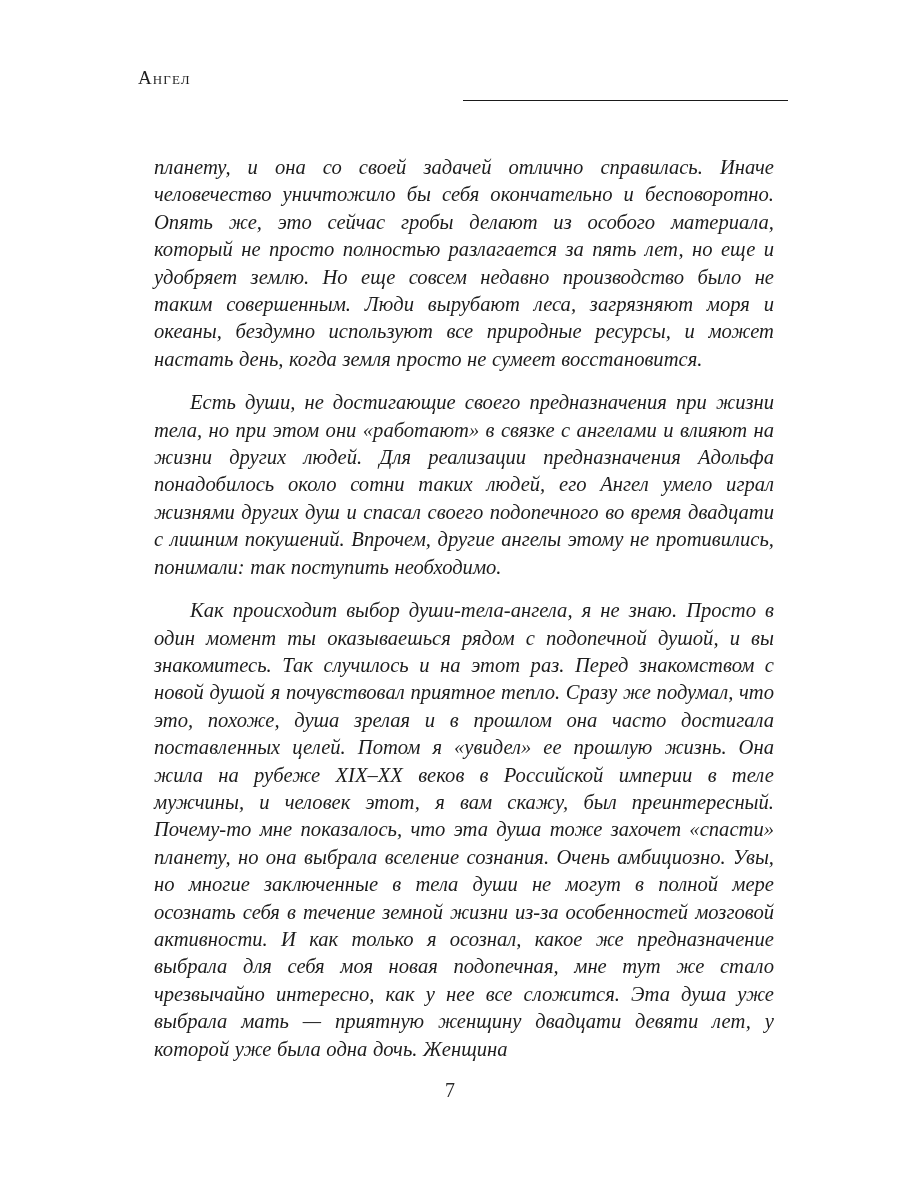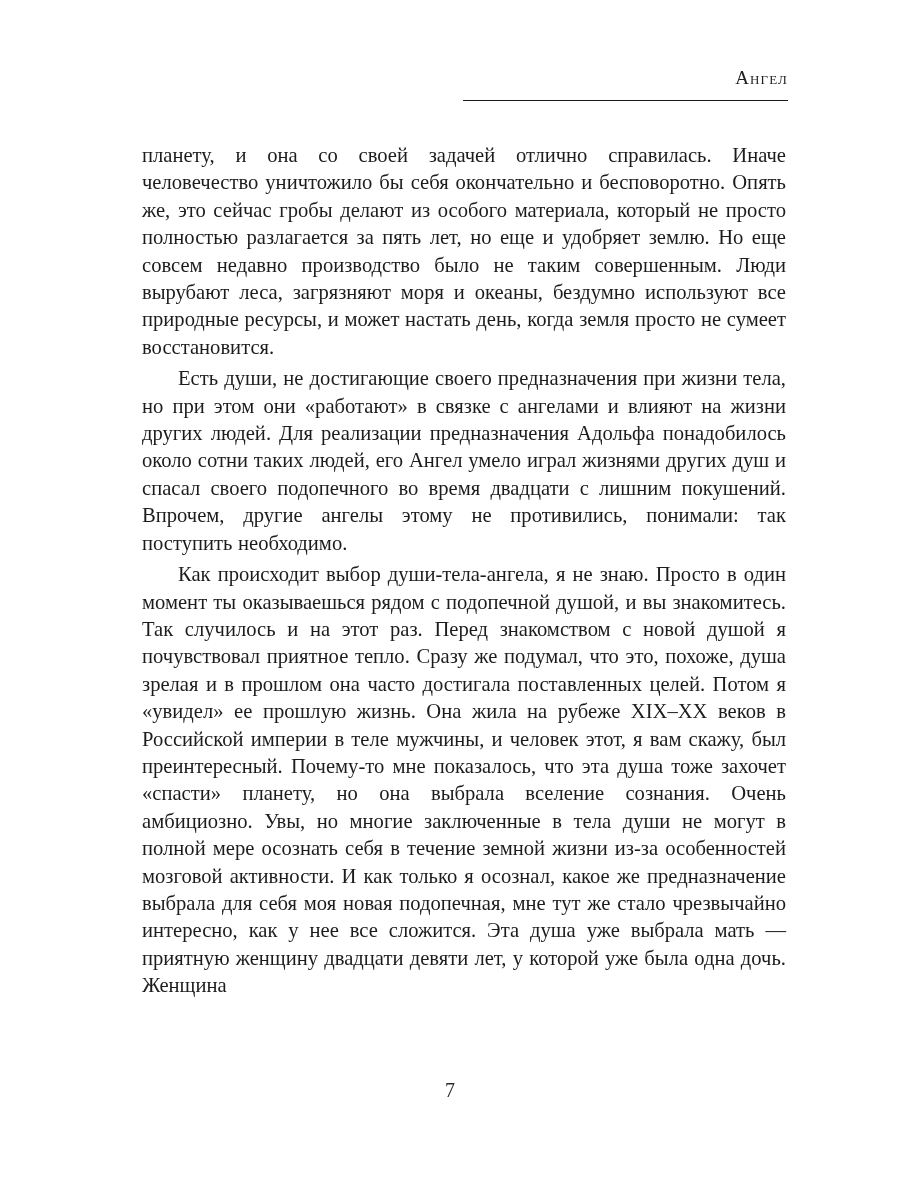--- a/index.html
+++ b/index.html
@@ -26,21 +26,21 @@
   
   .running-head {
     position: absolute;
     top: 68px;
     left: 138px;
     right: 112px;
     height: 34px;
   }
   .running-head-title {
     display: block;
-    text-align: right;
+    text-align: left;
     font-size: 19px;
     font-variant: small-caps;
     letter-spacing: 1.1px;
     color: #1f1f1f;
     line-height: 1;
   }
   .running-head-rule {
     position: absolute;
     left: 325px;
     right: 0;
@@ -50,28 +50,29 @@
   }
 
   
   .body-text {
     position: absolute;
     top: 138px;
     left: 138px;
     width: 652px;
   }
   .body-text p {
-    margin: 4px;
+    margin: 16px;
     text-align: justify;
     text-justify: inter-word;
     text-indent: 36px;
     font-size: 20.6px;
     line-height: 27.4px;
     hyphens: manual;
     word-spacing: 0.02em;
+    font-style: italic;
   }
   .body-text p.continued {
     text-indent: 0;
   }
 
   
   .folio {
     position: absolute;
     top: 1080px;
     left: 0;

